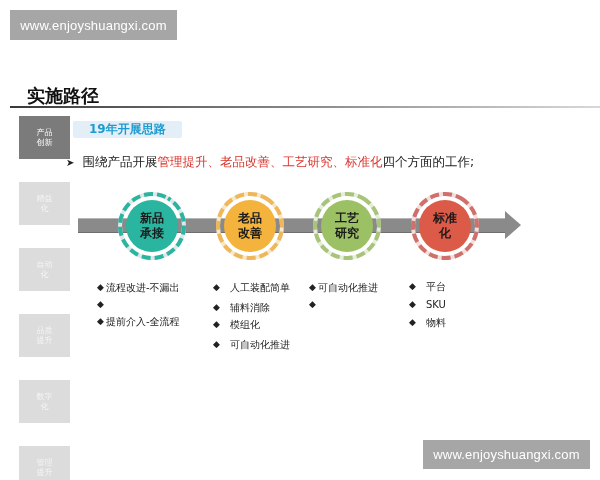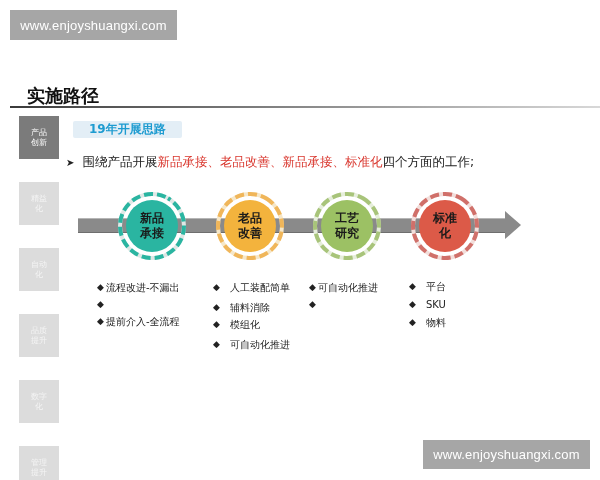--- a/index.html
+++ b/index.html
@@ -3,21 +3,21 @@
 <meta charset="utf-8">
 <style>
   html,body{margin:0;padding:0;}
   body{width:600px;height:480px;background:#ffffff;position:relative;overflow:hidden;font-family:"DejaVu Sans","Liberation Sans",sans-serif;color:#222;}
   .watermark{position:absolute;background:#a6a6a6;color:#fff;font-family:"Liberation Sans",sans-serif;font-size:13px;display:flex;align-items:center;justify-content:center;letter-spacing:0.2px;}
   .wm-top{left:10px;top:10px;width:167px;height:30px;}
   .wm-bottom{left:423px;top:440px;width:167px;height:29px;}
   .title{position:absolute;left:27px;top:84px;font-size:18px;font-weight:bold;color:#111;}
   .title-rule{position:absolute;left:10px;top:106px;width:590px;height:2px;background:linear-gradient(to right,#3a3a3a 0%,#7a7a7a 40%,#d8d8d8 100%);}
   .sidebar{position:absolute;left:19px;top:116px;width:30px;}
-  .side-item{width:40px;height:43px;margin-bottom:23px;background:#dcdcdc;color:#f4f4f4;font-size:8px;line-height:10px;display:flex;align-items:center;justify-content:center;text-align:center;}
+  .side-item{width:51px;height:43px;margin-bottom:23px;background:#dcdcdc;color:#f4f4f4;font-size:8px;line-height:10px;display:flex;align-items:center;justify-content:center;text-align:center;}
   .side-item.active{background:#7b7b7b;color:#fff;}
   .side-item span{display:block;width:22px;word-break:break-all;}
   .subtitle{position:absolute;left:73px;top:121px;height:17px;padding:0 16px;background:#e3eef6;color:#1d9bd0;font-size:12px;font-weight:bold;line-height:17px;border-radius:2px;}
   .intro{position:absolute;left:66px;top:154px;font-size:12.5px;color:#222;white-space:nowrap;}
   .intro .arrow{font-size:10px;margin-right:8px;color:#222;}
   .intro .hl{color:#d9362d;}
   .track{position:absolute;left:78px;top:218px;width:428px;height:13px;background:#8a8a8a;border-top:1px solid #b5b5b5;border-bottom:1px solid #6e6e6e;}
   .track-head{position:absolute;left:505px;top:211px;width:0;height:0;border-top:14px solid transparent;border-bottom:14px solid transparent;border-left:16px solid #8a8a8a;}
   .node{position:absolute;width:70px;height:70px;}
   .node svg{position:absolute;left:0;top:0;}
@@ -53,21 +53,21 @@
       <span>数字化</span>
     </div>
   <div class="side-item">
       <span>管理提升</span>
     </div>
 </div>
 
 <div class="subtitle">19年开展思路</div>
 
 <div class="intro">
-  <span class="arrow">➤</span><span>围绕产品开展</span><span class="hl">新品承接、老品改善、新品承接、标准化</span><span>四个方面的工作;</span>
+  <span class="arrow">➤</span><span>围绕产品开展</span><span class="hl">管理提升、老品改善、工艺研究、标准化</span><span>四个方面的工作;</span>
 </div>
 
 <div class="track"></div>
 <div class="track-head"></div>
 
 <div class="node" style="left:117px;top:191px;text-decoration:underline;">
   <svg width="70" height="70" viewBox="0 0 70 70">
     <circle cx="35" cy="35" r="32" fill="none" stroke="#dfe8e6" stroke-width="4"></circle>
     <circle cx="35" cy="35" r="32" fill="none" stroke="#2ab5a1" stroke-width="4" stroke-dasharray="9 4" stroke-dashoffset="-20" transform="rotate(-60 35 35)" style="stroke-dasharray:9 4;"></circle>
     <circle cx="35" cy="35" r="26" fill="#2ab5a1"></circle>

